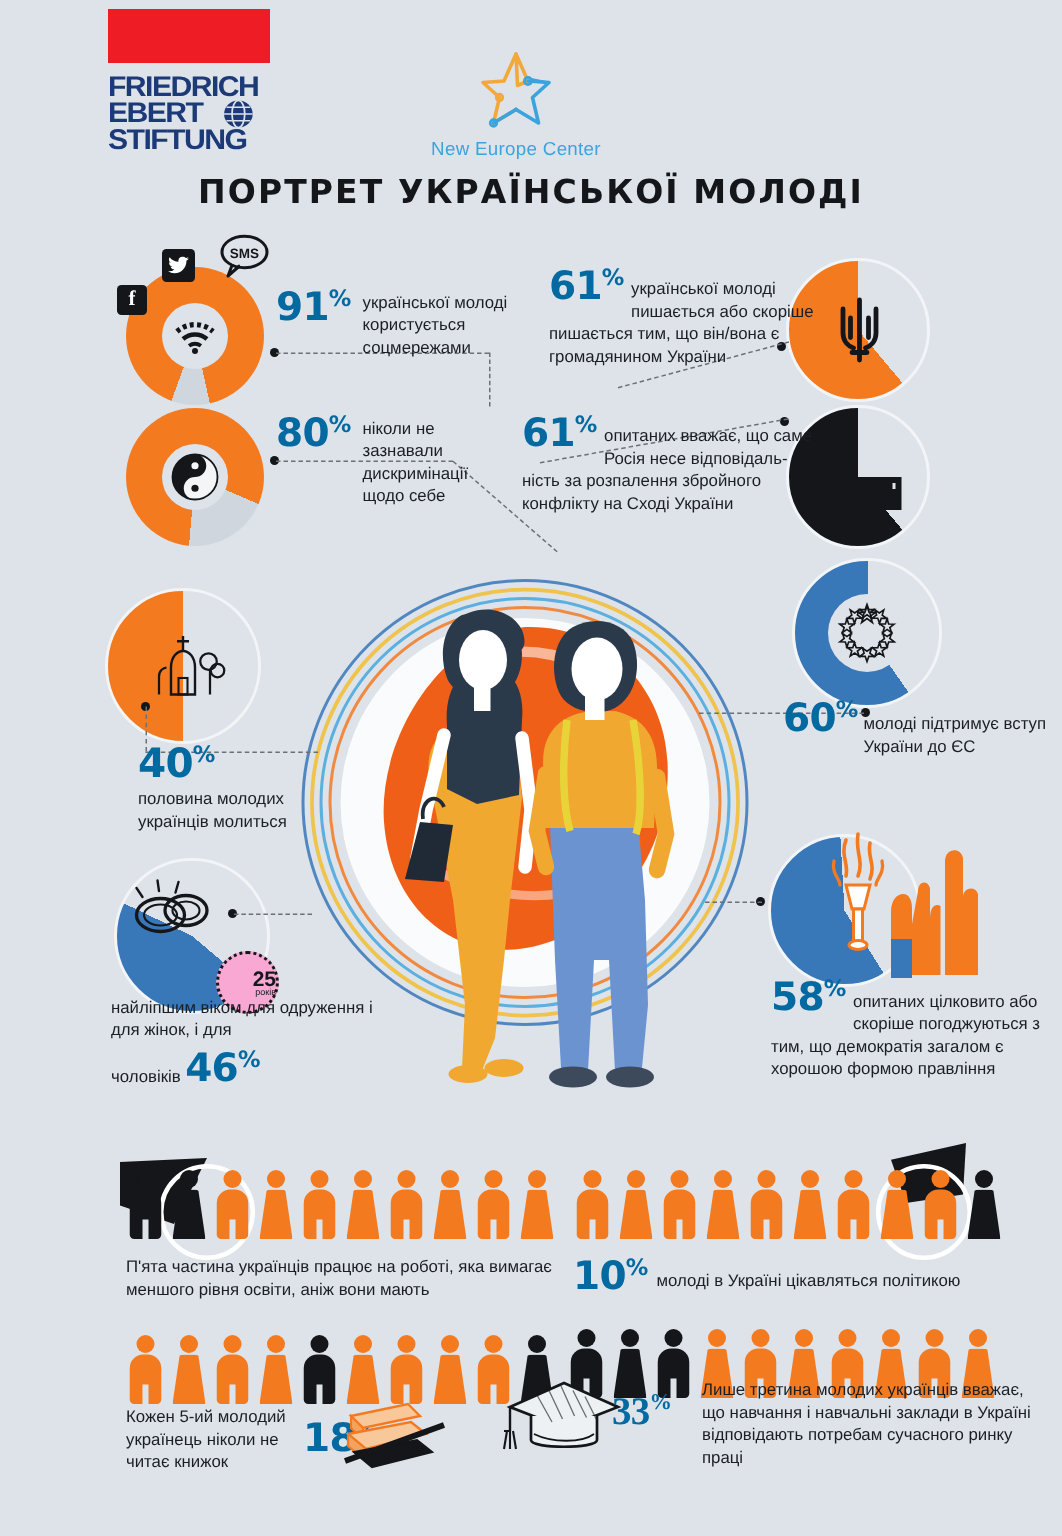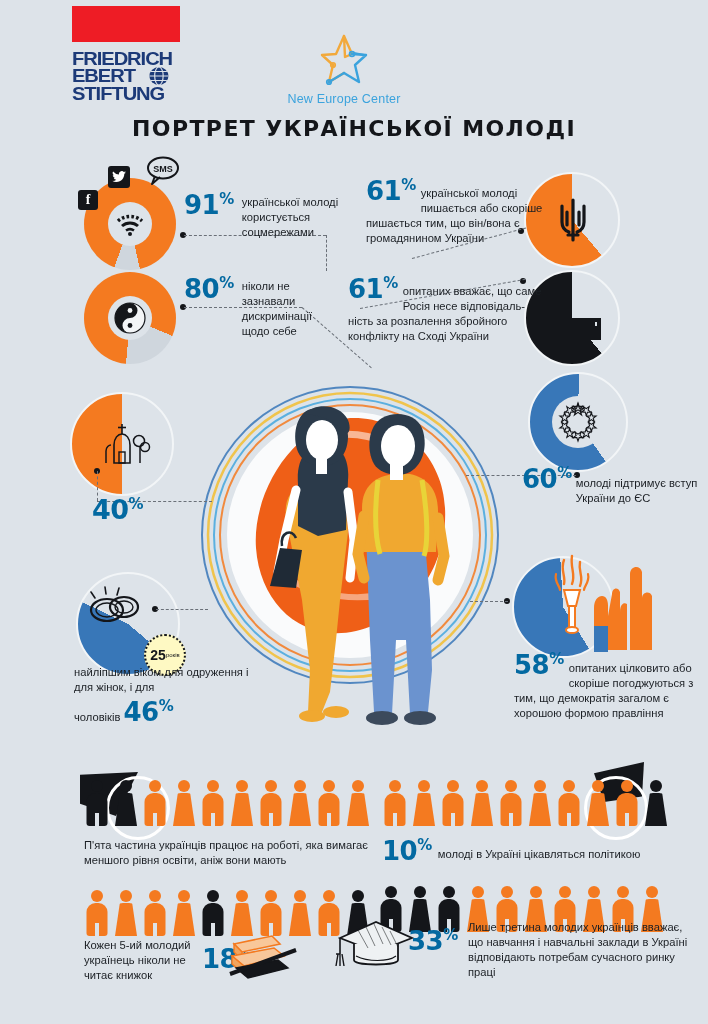--- a/index.html
+++ b/index.html
@@ -254,36 +254,37 @@
       </div>
     </div>
     <div class="dot" style="left:24px;top:76px;"></div>
     <div class="dash-v" style="left:27px;top:79px;height:30px;"></div>
     <div class="dash-h" style="left:27px;top:109px;width:115px;"></div>
   </div>
   <div class="abs" style="left:92px;top:496px;width:150px;">
     <div class="pct" style="font-size:27px;">
       <span>40</span><span class="sm">%</span>
     </div>
+    <div class="body-txt" style="margin-top:3px;width:140px;">половина молодих українців молиться</div>
   </div>
 
   <div class="abs" style="left:76px;top:572px;">
     <div class="donut" style="width:100px;height:100px;
         background:conic-gradient(from 130deg, #3877b8 0 46%, #dde3e9 46% 100%);border:2px solid #f2f5f7;">
       <div class="hole" style="left:4px;top:8px;width:64px;height:48px;background:transparent;">
         <svg width="62" height="44" viewBox="0 0 62 44">
           <ellipse cx="24" cy="26" rx="16" ry="11" fill="none" stroke="#14161a" stroke-width="2.2"></ellipse>
           <ellipse cx="24" cy="26" rx="11" ry="7" fill="none" stroke="#14161a" stroke-width="1.4"></ellipse>
           <ellipse cx="41" cy="23" rx="14" ry="10" fill="none" stroke="#14161a" stroke-width="2.2"></ellipse>
           <ellipse cx="41" cy="23" rx="9" ry="6" fill="none" stroke="#14161a" stroke-width="1.4"></ellipse>
           <path d="M8 8 L12 14 M22 3 L23 10 M36 4 L34 11" stroke="#14161a" stroke-width="1.6" stroke-linecap="round"></path>
         </svg>
       </div>
     </div>
-    <div class="abs" style="left:68px;top:62px;width:38px;height:38px;border-radius:50%;border:2px dotted #14161a;background:#fef9c3;display:flex;align-items:center;justify-content:center;line-height:1;">
+    <div class="abs" style="left:68px;top:62px;width:38px;height:38px;border-radius:50%;border:2px dotted #14161a;background:#f9a8d4;display:flex;flex-direction:column;align-items:flex-end;justify-content:center;line-height:1;">
       <div style="font-size:14px;font-weight:bold;">25</div>
       <div style="font-size:6px;">років</div>
     </div>
     <div class="dot" style="left:76px;top:34px;"></div>
     <div class="dash-h" style="left:80px;top:37px;width:52px;"></div>
   </div>
   <div class="abs" style="left:74px;top:665px;width:196px;">
     <div class="body-txt">найліпшим віком для одруження і для жінок, і для</div>
     <div style="display:flex;align-items:baseline;margin-top:4px;">
       <span class="body-txt">чоловіків</span>
@@ -631,19 +632,19 @@
     <svg width="82" height="56" viewBox="0 0 82 56">
       <path d="M6 20 L42 4 L78 20 L42 34Z" fill="#eef1f3" stroke="#14161a" stroke-width="1.8"></path>
       <path d="M20 26 L20 42 C20 48 64 48 64 42 L64 26" fill="#eef1f3" stroke="#14161a" stroke-width="1.8"></path>
       <path d="M6 20 L6 36" stroke="#14161a" stroke-width="1.6"></path>
       <path d="M2 36 L6 36 M4 36 L2 48 M6 36 L6 48 M8 36 L10 48" stroke="#14161a" stroke-width="1.4"></path>
       <path d="M24 12 L34 30 M32 9 L41 28 M40 6 L49 26 M48 9 L57 27 M56 13 L64 29" stroke="#14161a" stroke-width="0.9" opacity=".6"></path>
       <path d="M22 38 C34 44 54 44 62 38" stroke="#14161a" stroke-width="1.2" fill="none"></path>
     </svg>
   </div>
   <div class="abs" style="left:408px;top:920px;width:290px;">
-    <span class="pct" style="float:left;margin:8px 6px 0 0;">
+    <span class="pct" style="float:left;margin:8px 6px 0 0;font-family:Liberation Serif, serif;">
       <span>33</span><span class="sm">%</span>
     </span>
     <div class="body-txt" style="padding-left:60px;">Лише третина молодих українців вважає, що навчання і навчальні заклади в Україні відповідають потребам сучасного ринку праці</div>
   </div>
 
 </div>
 
 </body></html>

